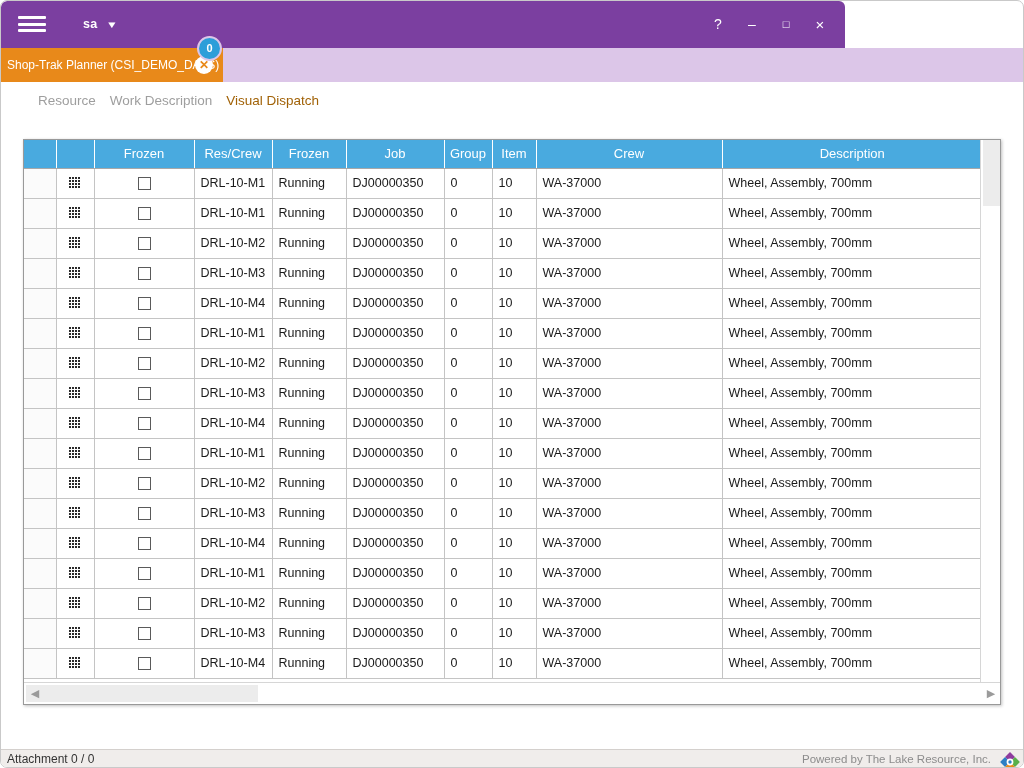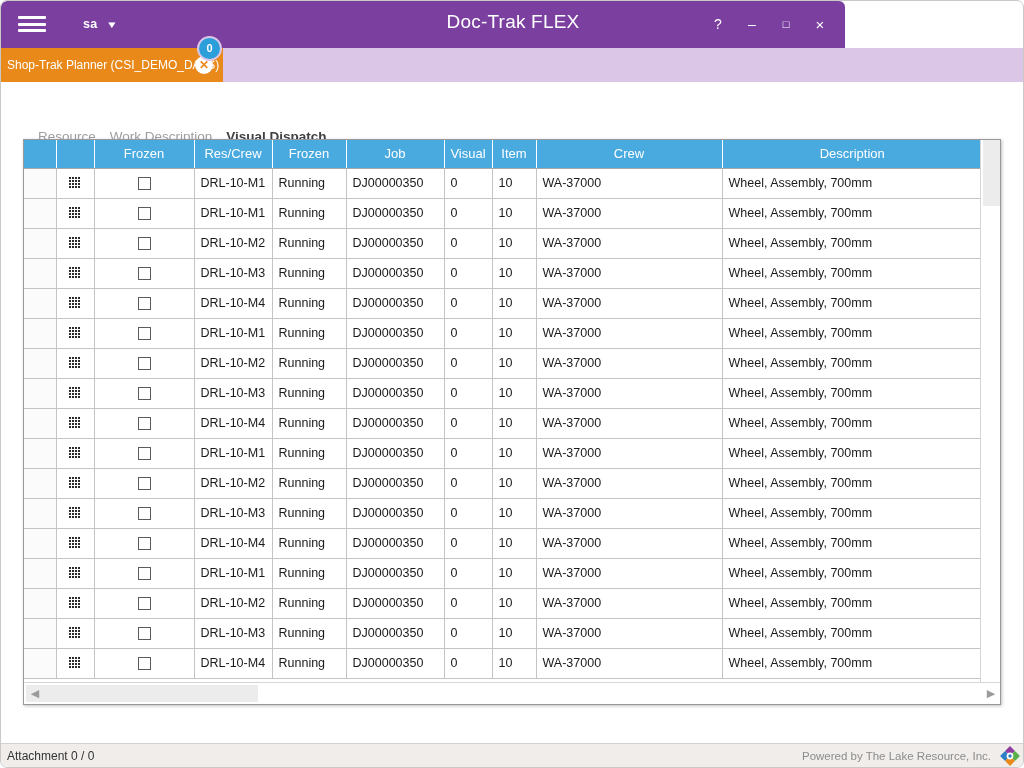--- a/index.html
+++ b/index.html
@@ -68,21 +68,21 @@
     position: absolute; left: 196px; top: -12px; width: 25px; height: 25px;
     border-radius: 50%; background: #2C9ED9; border: 2px solid #DCC6E8;
     color: #ffffff; font-size: 11px; font-weight: bold;
     line-height: 21px; text-align: center; z-index: 5;
   }
 
   
   .navrow { position: absolute; top: 81px; left: 0; width: 1024px; height: 58px; background: #ffffff; }
   .navtabs { position: absolute; left: 37px; top: 11px; display: flex; align-items: baseline; gap: 14px; }
   .navtab { font-size: 13.5px; color: #9E9E9E; cursor: pointer; white-space: nowrap; }
-  .navtab.active { color: #404040; font-weight: bold; margin-top: 36px; }
+  .navtab.active { color: #a16207; font-weight: normal; }
   .sliderwrap { position: absolute; left: 74px; top: 110px; width: 240px; height: 22px; }
   .slidertrack {
     position: absolute; left: 0; top: 5px; width: 232px; height: 3px;
     background: #7B3FA0; border-radius: 2px;
   }
   .sliderthumb {
     position: absolute; left: 224px; top: 0px; width: 14px; height: 14px;
     border-radius: 50%; background: #7B3FA0; cursor: pointer;
   }
   .stick { position: absolute; top: 16px; width: 2px; height: 8px; background: #9a71b3; }
@@ -143,21 +143,21 @@
   }
   .hsb {
     position: absolute; left: 0; bottom: 0; width: 978px; height: 22px;
     background: #ffffff; border-top: 1px solid #d6d6d6;
   }
   .hsb .arrow { position: absolute; left: 0; top: 0; width: 22px; height: 21px; text-align: center; color: #9b9b9b; font-size: 11px; line-height: 21px; }
   .hsb .thumb { position: absolute; left: 2px; top: 2px; width: 232px; height: 17px; background: #ececec; }
 
   
   .statusbar {
-    position: absolute; left: 0; bottom: 0; width: 1024px; height: 24px;
+    position: absolute; left: 0; bottom: 0; width: 1024px; height: 18px;
     background: #F0EDEB; border-top: 1px solid #d4d0cd;
     display: flex; align-items: center;
     border-bottom-left-radius: 6px; border-bottom-right-radius: 6px;
   }
   .statusleft { font-size: 12px; color: #333; margin-left: 6px; }
   .statusright { position: absolute; right: 34px; font-size: 11.5px; color: #8c8c8c; }
   .lakelogo { position: absolute; right: 5px; top: 2px; width: 20px; height: 20px; }
 </style>
 </head>
 <body>
@@ -167,21 +167,20 @@
   <div class="titlebar">
     <div class="hamburger">
       <i></i>
         <i></i>
         <i></i>
     </div>
     <div class="userbox">
       <span class="uname">sa</span>
       <span class="chev">▾</span>
     </div>
-    <div class="apptitle">Doc-Trak FLEX</div>
     <div class="wbtns">
       <div class="wbtn">?</div>
       <div class="wbtn">–</div>
       <div class="wbtn sq">□</div>
       <div class="wbtn cl">×</div>
     </div>
   </div>
 
   <div class="tabstrip">
     <div class="doctab">
@@ -244,21 +243,21 @@
         <col style="width:260px">
       </colgroup>
       <thead>
         <tr>
           <th></th>
           <th></th>
           <th>Frozen</th>
           <th>Res/Crew</th>
           <th>Frozen</th>
           <th>Job</th>
-          <th>Visual</th>
+          <th>Group</th>
           <th>Item</th>
           <th>Crew</th>
           <th style="border-right:none">Description</th>
         </tr>
       </thead>
       <tbody id="grid-body">
           <tr>
             <td class="gutter"></td>
             <td class="handle"><span class="dots"><i></i><i></i><i></i><i></i><br><i></i><i></i><i></i><i></i><br><i></i><i></i><i></i><i></i><br><i></i><i></i><i></i><i></i><br></span></td>
             <td class="frozen"><span class="chk"></span></td>

